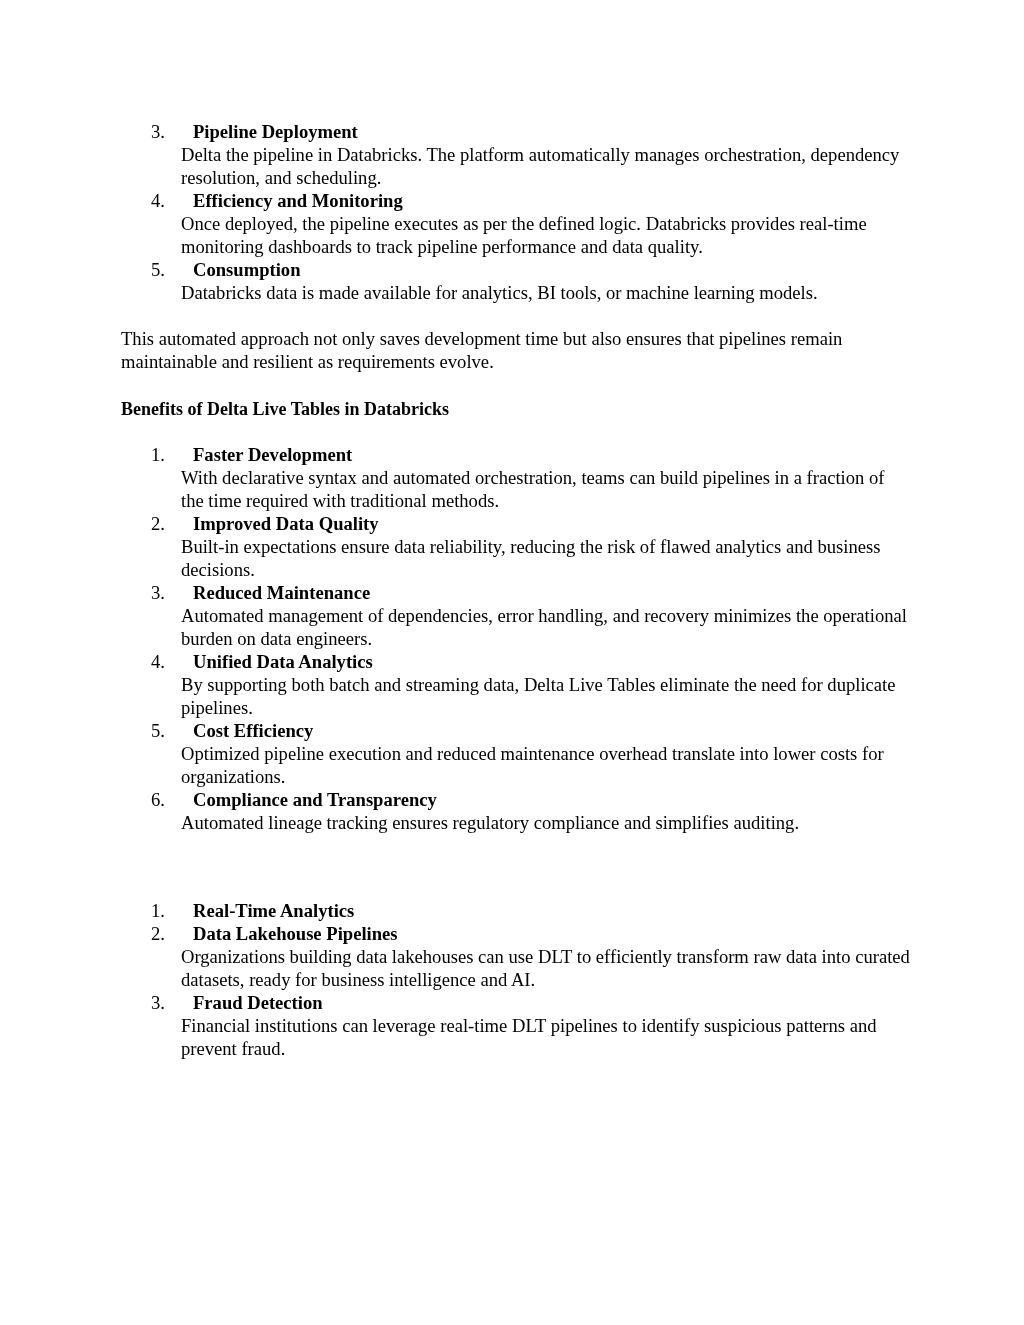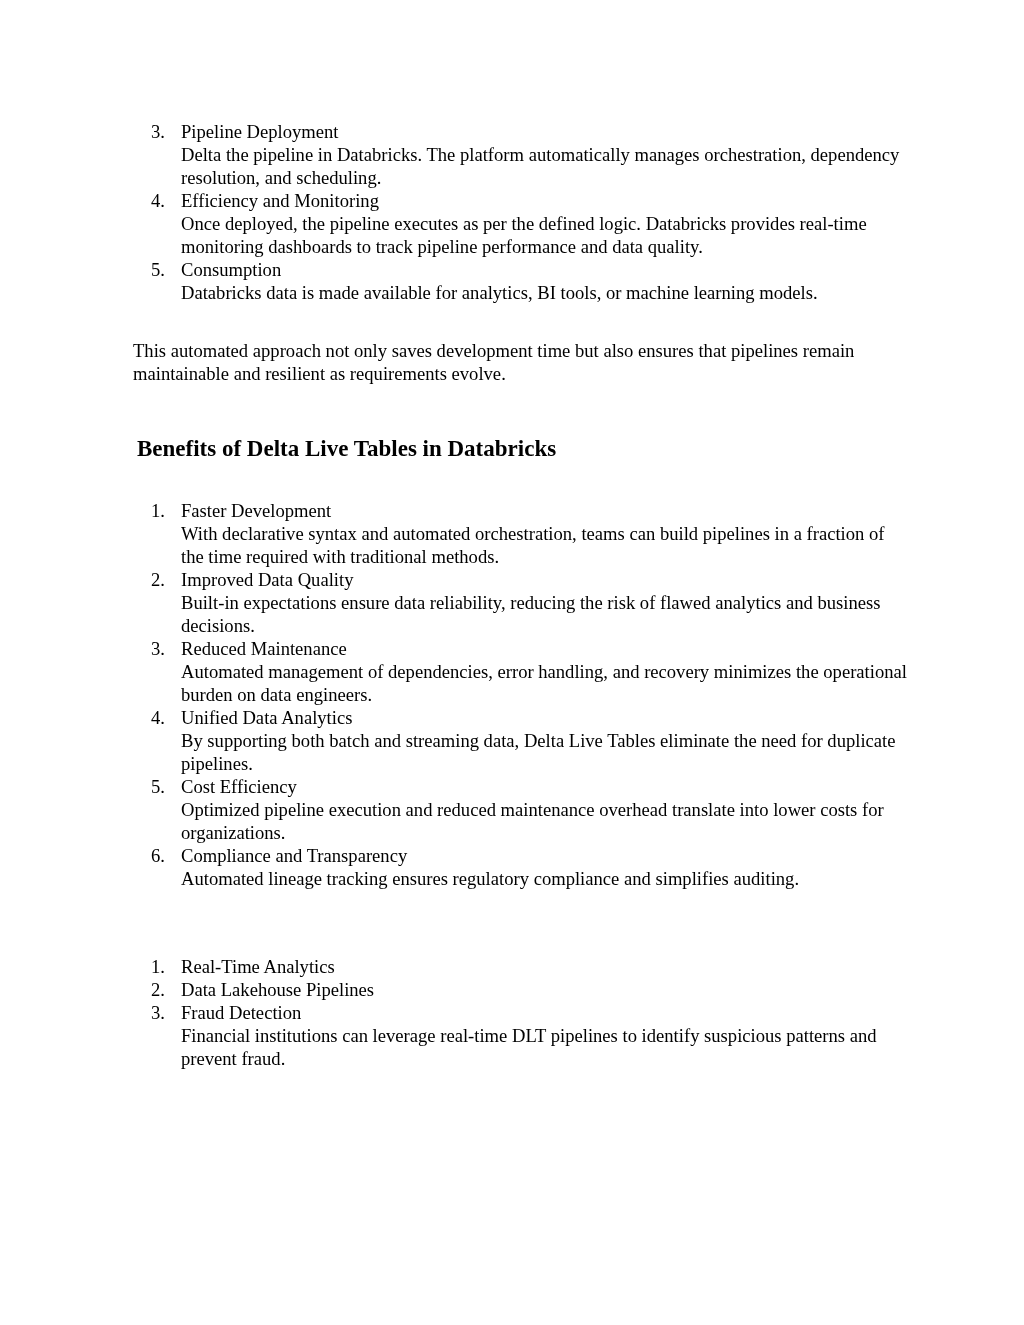--- a/index.html
+++ b/index.html
@@ -5,24 +5,24 @@
   html, body { margin: 0; padding: 0; background: #ffffff; }
   body {
     width: 1024px; height: 1325px; position: relative; overflow: hidden;
     font-family: "Liberation Serif", serif; color: #000;
     font-size: 18.6px; line-height: 23px;
   }
   .page { position: absolute; left: 121px; top: 120px; width: 790px; }
   ol.list { margin: 0; padding: 0; list-style: none; }
   ol.list li { position: relative; padding-left: 60px; }
   .num { position: absolute; left: 30px; top: 0; }
-  .item-title { font-weight: normal; display: block; }
+  .item-title { font-weight: bold; display: block; margin-left: 12px; }
   .item-desc { display: block; }
-  p.para { margin: 12px; }
-  h2.heading { font-size: 23px; font-weight: bold; margin: 16px; line-height: 28px; }
+  p.para { margin: 0; }
+  h2.heading { font-size: 18px; font-weight: bold; margin: 0; line-height: 28px; }
   .gap-para { height: 23px; }
   .gap-head-before { height: 22px; }
   .gap-head-after { height: 20px; }
 </style>
 </head>
 <body>
 
 <div class="page">
 
   <ol class="list">
@@ -89,20 +89,21 @@
   <div class="gap-para"></div>
 
   <ol class="list">
     <li>
       <span class="num">1.</span>
       <span class="item-title">Real-Time Analytics</span>
     </li>
     <li>
       <span class="num">2.</span>
       <span class="item-title">Data Lakehouse Pipelines</span>
+      <span class="item-desc">Organizations building data lakehouses can use DLT to efficiently transform raw data into curated datasets, ready for business intelligence and AI.</span>
     </li>
     <li>
       <span class="num">3.</span>
       <span class="item-title">Fraud Detection</span>
       <span class="item-desc">Financial institutions can leverage real-time DLT pipelines to identify suspicious patterns and prevent fraud.</span>
     </li>
   </ol>
 
 </div>
 

